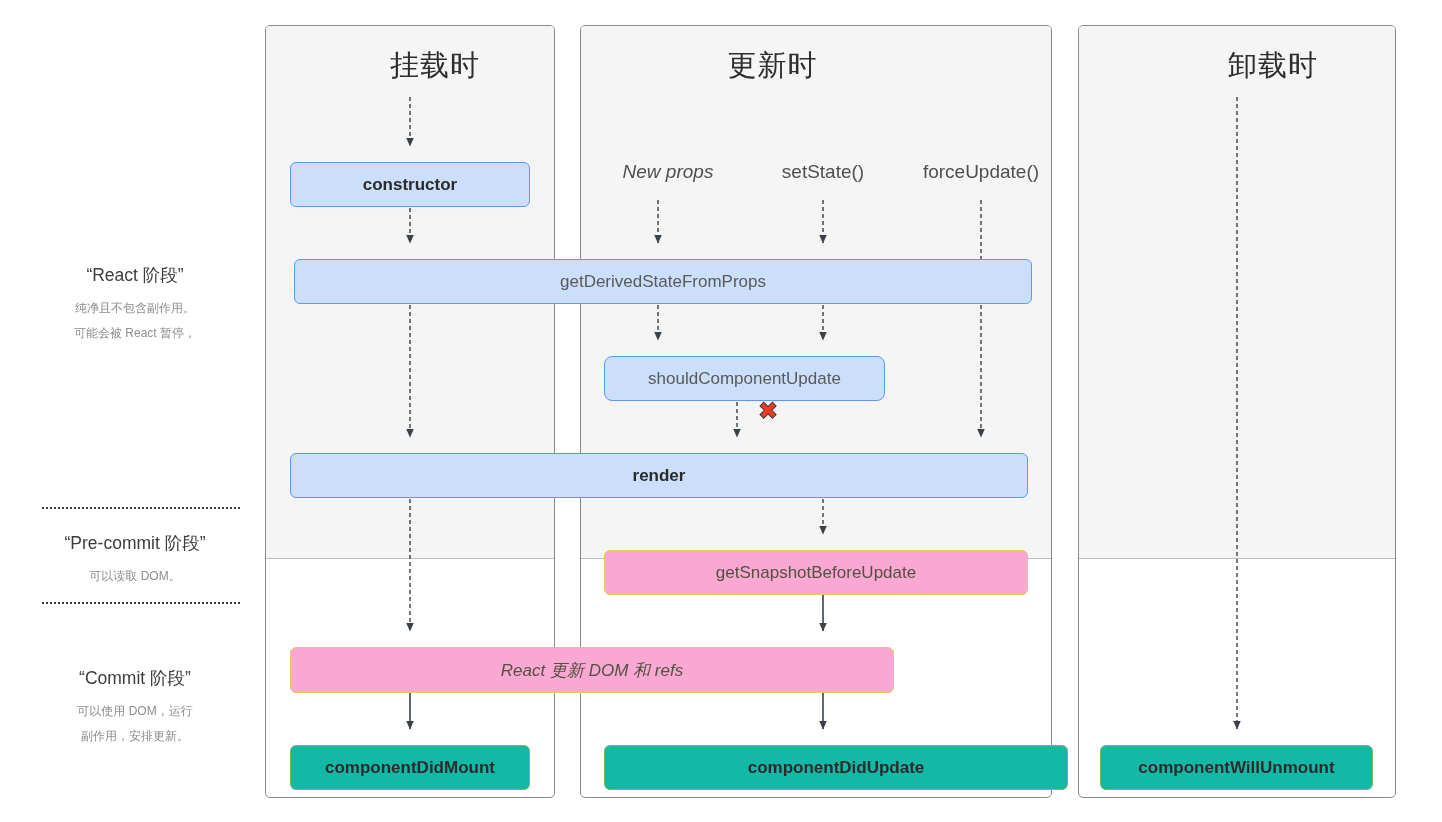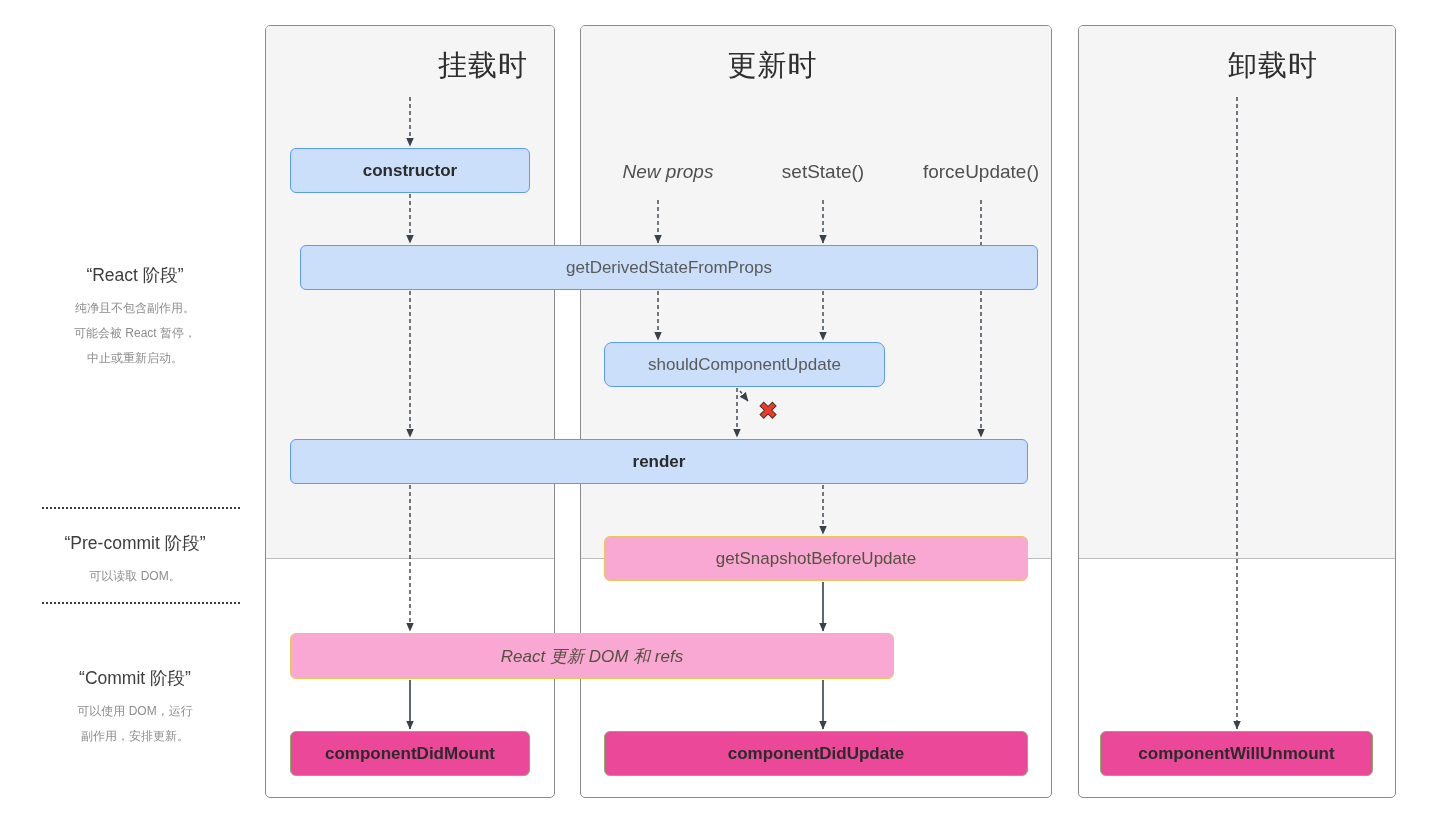--- a/index.html
+++ b/index.html
@@ -25,25 +25,25 @@
   .phase .phase-title{font-size:17.5px;color:#3d3d3d;margin-bottom:9px;}
   .phase .phase-line{display:block;font-size:12px;color:#8d8d8d;line-height:25px;}
   .dotted-sep{
     position:absolute;left:42px;width:198px;height:0;
     border-top:2px dotted #3a3a3a;z-index:2;
   }
   
   .box{
     position:absolute;height:45px;border-radius:6px;box-sizing:border-box;
     display:flex;align-items:center;justify-content:center;
-    font-size:17px;z-index:4;
+    font-size:17px;z-index:4;margin-top:14px;
   }
   .box.blue{background:#cbdffb;border:1px solid #5b9bf8;color:#5a5a5a;}
   .box.yellow{background:#f9a8d4;border:1px solid #eac55e;color:#56503f;}
-  .box.green{background:#ec4899;border:1px solid #82b36b;color:#2b2b2b;font-weight:bold;}
+  .box.green{background:#14b8a6;border:1px solid #82b36b;color:#2b2b2b;font-weight:bold;}
   .box.bold{font-weight:bold;color:#2b2b2b;}
   .box.italic{font-style:italic;}
   
   .trigger{
     position:absolute;top:161px;width:180px;text-align:center;
     font-size:19px;color:#4f4f4f;z-index:3;
   }
   .trigger.italic{font-style:italic;}
   
   .arrows{position:absolute;left:0;top:0;z-index:2;}
@@ -61,29 +61,28 @@
   <div class="panel" style="left:265px;width:290px;">
     <div class="render-zone"></div>
   </div>
   <div class="panel" style="left:580px;width:472px;">
     <div class="render-zone"></div>
   </div>
   <div class="panel" style="left:1078px;width:318px;">
     <div class="render-zone"></div>
   </div>
 
-  <div class="panel-title" style="left:265px;width:340px;padding-left:48px;">挂载时</div>
+  <div class="panel-title" style="left:265px;width:340px;">挂载时</div>
   <div class="panel-title" style="left:580px;width:385px;">更新时</div>
   <div class="panel-title" style="left:1078px;width:318px;padding-left:36px;">卸载时</div>
 
   <div class="phase" style="top:263px;">
     <div class="phase-title">“React 阶段”</div>
     <span class="phase-line">纯净且不包含副作用。</span>
     <span class="phase-line">可能会被 React 暂停，</span>
-    <span class="phase-line">中止或重新启动。</span>
   </div>
   <div class="dotted-sep" style="top:507px;"></div>
   <div class="phase" style="top:531px;">
     <div class="phase-title">“Pre-commit 阶段”</div>
     <span class="phase-line">可以读取 DOM。</span>
   </div>
   <div class="dotted-sep" style="top:602px;"></div>
   <div class="phase" style="top:666px;">
     <div class="phase-title">“Commit 阶段”</div>
     <span class="phase-line">可以使用 DOM，运行</span>
@@ -121,22 +120,22 @@
       <line x1="823" y1="582" x2="823" y2="631" stroke-width="1.6" marker-end="url(#ah)"></line>
       <line x1="823" y1="680" x2="823" y2="729" stroke-width="1.6" marker-end="url(#ah)"></line>
 
       <line x1="1237" y1="97" x2="1237" y2="729" stroke-dasharray="4 3" marker-end="url(#ah)"></line>
     </g>
   </svg>
 
   <span class="skip-x">✖</span>
 
   <div class="box blue bold" style="left:290px;top:148px;width:240px;">constructor</div>
-  <div class="box blue" style="left:300px;top:245px;width:738px;">getDerivedStateFromProps</div>
+  <div class="box blue" style="left:294px;top:245px;width:738px;">getDerivedStateFromProps</div>
   <div class="box blue" style="left:604px;top:342px;width:281px;border-radius:8px;">shouldComponentUpdate</div>
   <div class="box blue bold" style="left:290px;top:439px;width:738px;">render</div>
   <div class="box yellow" style="left:604px;top:536px;width:424px;">getSnapshotBeforeUpdate</div>
   <div class="box yellow italic" style="left:290px;top:633px;width:604px;height:46px;">React 更新 DOM 和 refs</div>
   <div class="box green" style="left:290px;top:731px;width:240px;">componentDidMount</div>
-  <div class="box green" style="left:604px;top:731px;width:424px;">componentDidUpdate</div>
+  <div class="box green" style="left:604px;top:731px;width:464px;">componentDidUpdate</div>
   <div class="box green" style="left:1100px;top:731px;width:273px;">componentWillUnmount</div>
 
 </div>
 
 </body></html>

